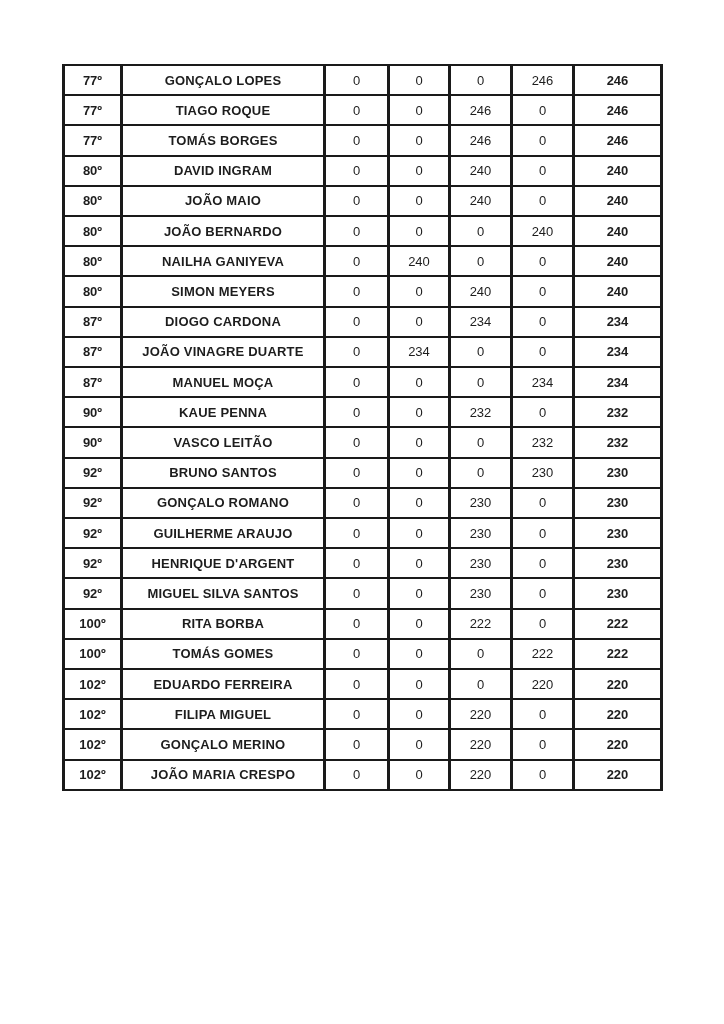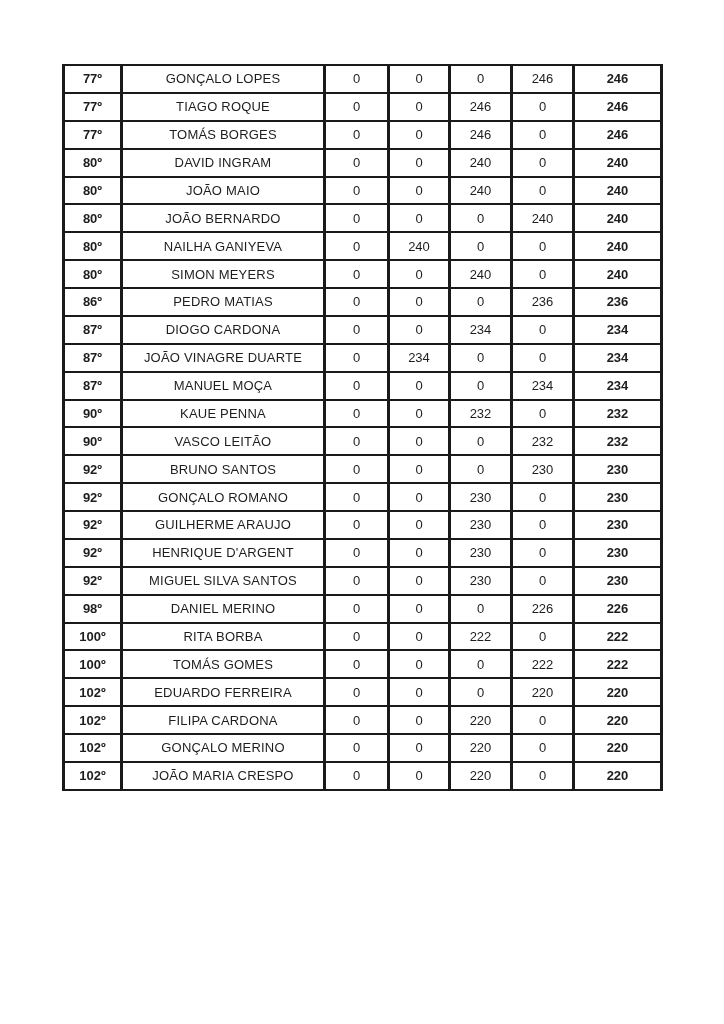--- a/index.html
+++ b/index.html
@@ -35,21 +35,21 @@
     border-right-width: 3px;
     text-align: center;
     vertical-align: middle;
     font-size: 13px;
     line-height: 1;
     padding: 0 2px;
     overflow: hidden;
     white-space: nowrap;
   }
   table.ranking td.pos   { font-weight: 700; }
-  table.ranking td.name  { font-weight: 400; letter-spacing: 0.2px; }
+  table.ranking td.name  { font-weight: 700; letter-spacing: 0.2px; }
   table.ranking td.score { font-weight: 400; }
   table.ranking td.total { font-weight: 700; }
 </style>
 </head>
 <body>
 
 <div class="page">
   <table class="ranking">
     <colgroup>
       <col style="width:58px">
@@ -135,29 +135,20 @@
     <td class="pos">80º</td>
     <td class="name">SIMON MEYERS</td>
     <td class="score">0</td>
     <td class="score">0</td>
     <td class="score">240</td>
     <td class="score">0</td>
     <td class="total">240</td>
   </tr>
 
 
-  <tr>
-    <td class="pos">86º</td>
-    <td class="name">PEDRO MATIAS</td>
-    <td class="score">0</td>
-    <td class="score">0</td>
-    <td class="score">0</td>
-    <td class="score">236</td>
-    <td class="total">236</td>
-  </tr>
 
   <tr>
     <td class="pos">87º</td>
     <td class="name">DIOGO CARDONA</td>
     <td class="score">0</td>
     <td class="score">0</td>
     <td class="score">234</td>
     <td class="score">0</td>
     <td class="total">234</td>
   </tr>
@@ -246,29 +237,20 @@
     <td class="pos">92º</td>
     <td class="name">MIGUEL SILVA SANTOS</td>
     <td class="score">0</td>
     <td class="score">0</td>
     <td class="score">230</td>
     <td class="score">0</td>
     <td class="total">230</td>
   </tr>
 
 
-  <tr>
-    <td class="pos">98º</td>
-    <td class="name">DANIEL MERINO</td>
-    <td class="score">0</td>
-    <td class="score">0</td>
-    <td class="score">0</td>
-    <td class="score">226</td>
-    <td class="total">226</td>
-  </tr>
 
 
   <tr>
     <td class="pos">100º</td>
     <td class="name">RITA BORBA</td>
     <td class="score">0</td>
     <td class="score">0</td>
     <td class="score">222</td>
     <td class="score">0</td>
     <td class="total">222</td>
@@ -289,21 +271,21 @@
     <td class="name">EDUARDO FERREIRA</td>
     <td class="score">0</td>
     <td class="score">0</td>
     <td class="score">0</td>
     <td class="score">220</td>
     <td class="total">220</td>
   </tr>
 
   <tr>
     <td class="pos">102º</td>
-    <td class="name">FILIPA CARDONA</td>
+    <td class="name">FILIPA MIGUEL</td>
     <td class="score">0</td>
     <td class="score">0</td>
     <td class="score">220</td>
     <td class="score">0</td>
     <td class="total">220</td>
   </tr>
 
   <tr>
     <td class="pos">102º</td>
     <td class="name">GONÇALO MERINO</td>

